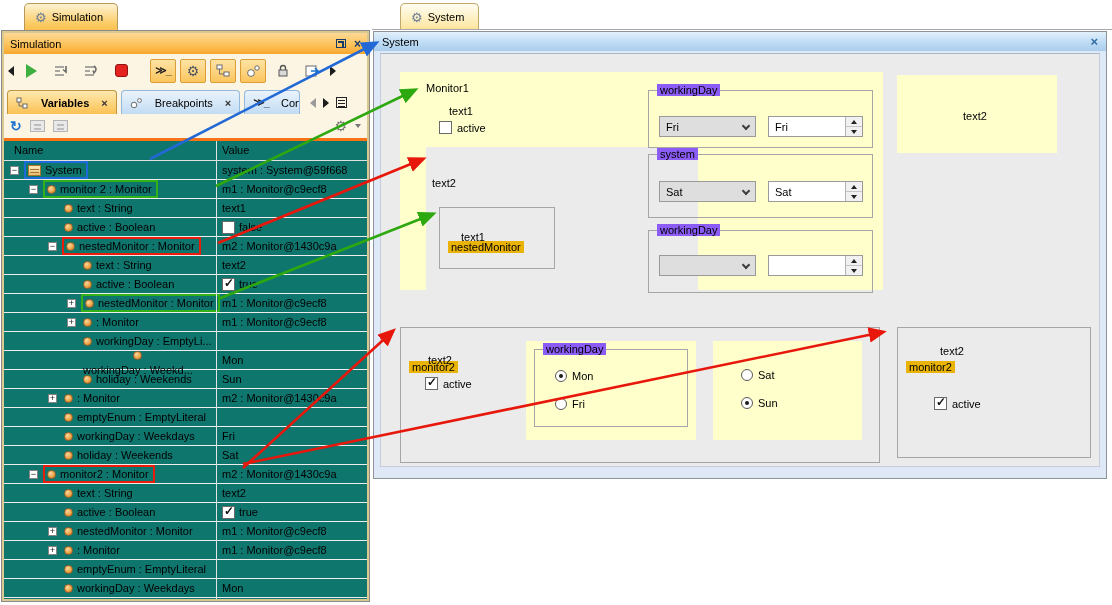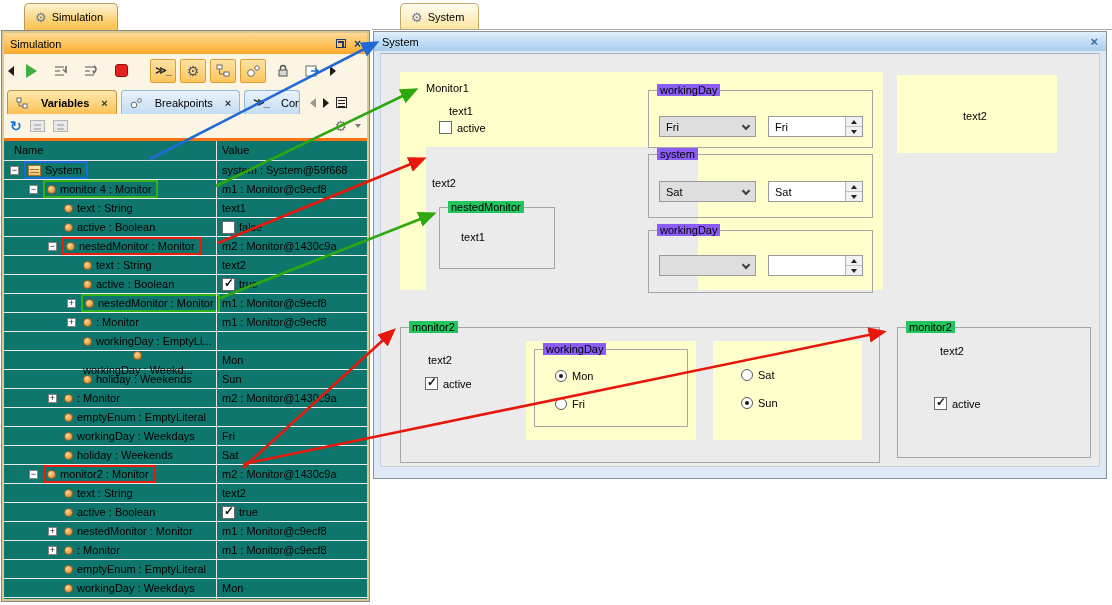--- a/index.html
+++ b/index.html
@@ -94,21 +94,21 @@
   .stitle .x { color:#2f6da3; font-weight:bold; font-size:13px; }
   #sys-content { position:absolute; left:6px; top:21px; width:720px; height:414px;
     background:#ebebeb; border:1px solid #c6cdd8; border-top-color:#aab6c6; }
 
   .ypanel { position:absolute; background:#ffffcc; }
   .gpanel { position:absolute; background:#ebebeb; }
   .lab { position:absolute; white-space:nowrap; }
   .gb { position:absolute; border:1px solid #a6a6a6; }
   .gb > .lbl { position:absolute; top:-7px; left:8px; padding:0 3px; white-space:nowrap; }
   .bg-y { background:#8b5cf6; }
-  .bg-g { background:#22c55e; }
+  .bg-g { background:#eab308;margin-top:40px; }
 
   .combo { position:absolute; height:21px; background:#dedede; border:1px solid #9a9a9a; display:flex; align-items:center; padding:0 20px 0 6px; }
   .combo .chev { position:absolute; right:6px; top:6px; width:6px; height:6px; border-right:2px solid #3e3e3e; border-bottom:2px solid #3e3e3e; transform:rotate(45deg); }
   .spinner { position:absolute; height:21px; background:#fff; border:1px solid #9a9a9a; display:flex; align-items:center; padding:0 22px 0 6px; }
   .spin-btns { position:absolute; right:0; top:0; bottom:0; width:17px; border-left:1px solid #b5b5b5; display:flex; flex-direction:column; }
   .spin-btns .b { flex:1; background:#f1f1f1; display:flex; align-items:center; justify-content:center; }
   .spin-btns .b:first-child { border-bottom:1px solid #c5c5c5; }
   .tri-up { width:0; height:0; border-left:3px solid transparent; border-right:3px solid transparent; border-bottom:4px solid #222; }
   .tri-dn { width:0; height:0; border-left:3px solid transparent; border-right:3px solid transparent; border-top:4px solid #222; }
 
@@ -252,21 +252,21 @@
                 <span>System</span>
               </span>
               <span class="vcell">
                 <span>system : System@59f668</span>
               </span>
             </div>
             <div class="trow">
               <span class="exp" style="left: 25px;">−</span>
               <span class="rowbox hl-green" style="left: 39px;">
                 <span class="ic-prop"></span>
-                <span>monitor 4 : Monitor</span>
+                <span>monitor 2 : Monitor</span>
               </span>
               <span class="vcell">
                 <span>m1 : Monitor@c9ecf8</span>
               </span>
             </div>
             <div class="trow">
               <span class="rowbox" style="left: 58px;">
                 <span class="ic-prop"></span>
                 <span>text : String</span>
               </span>

